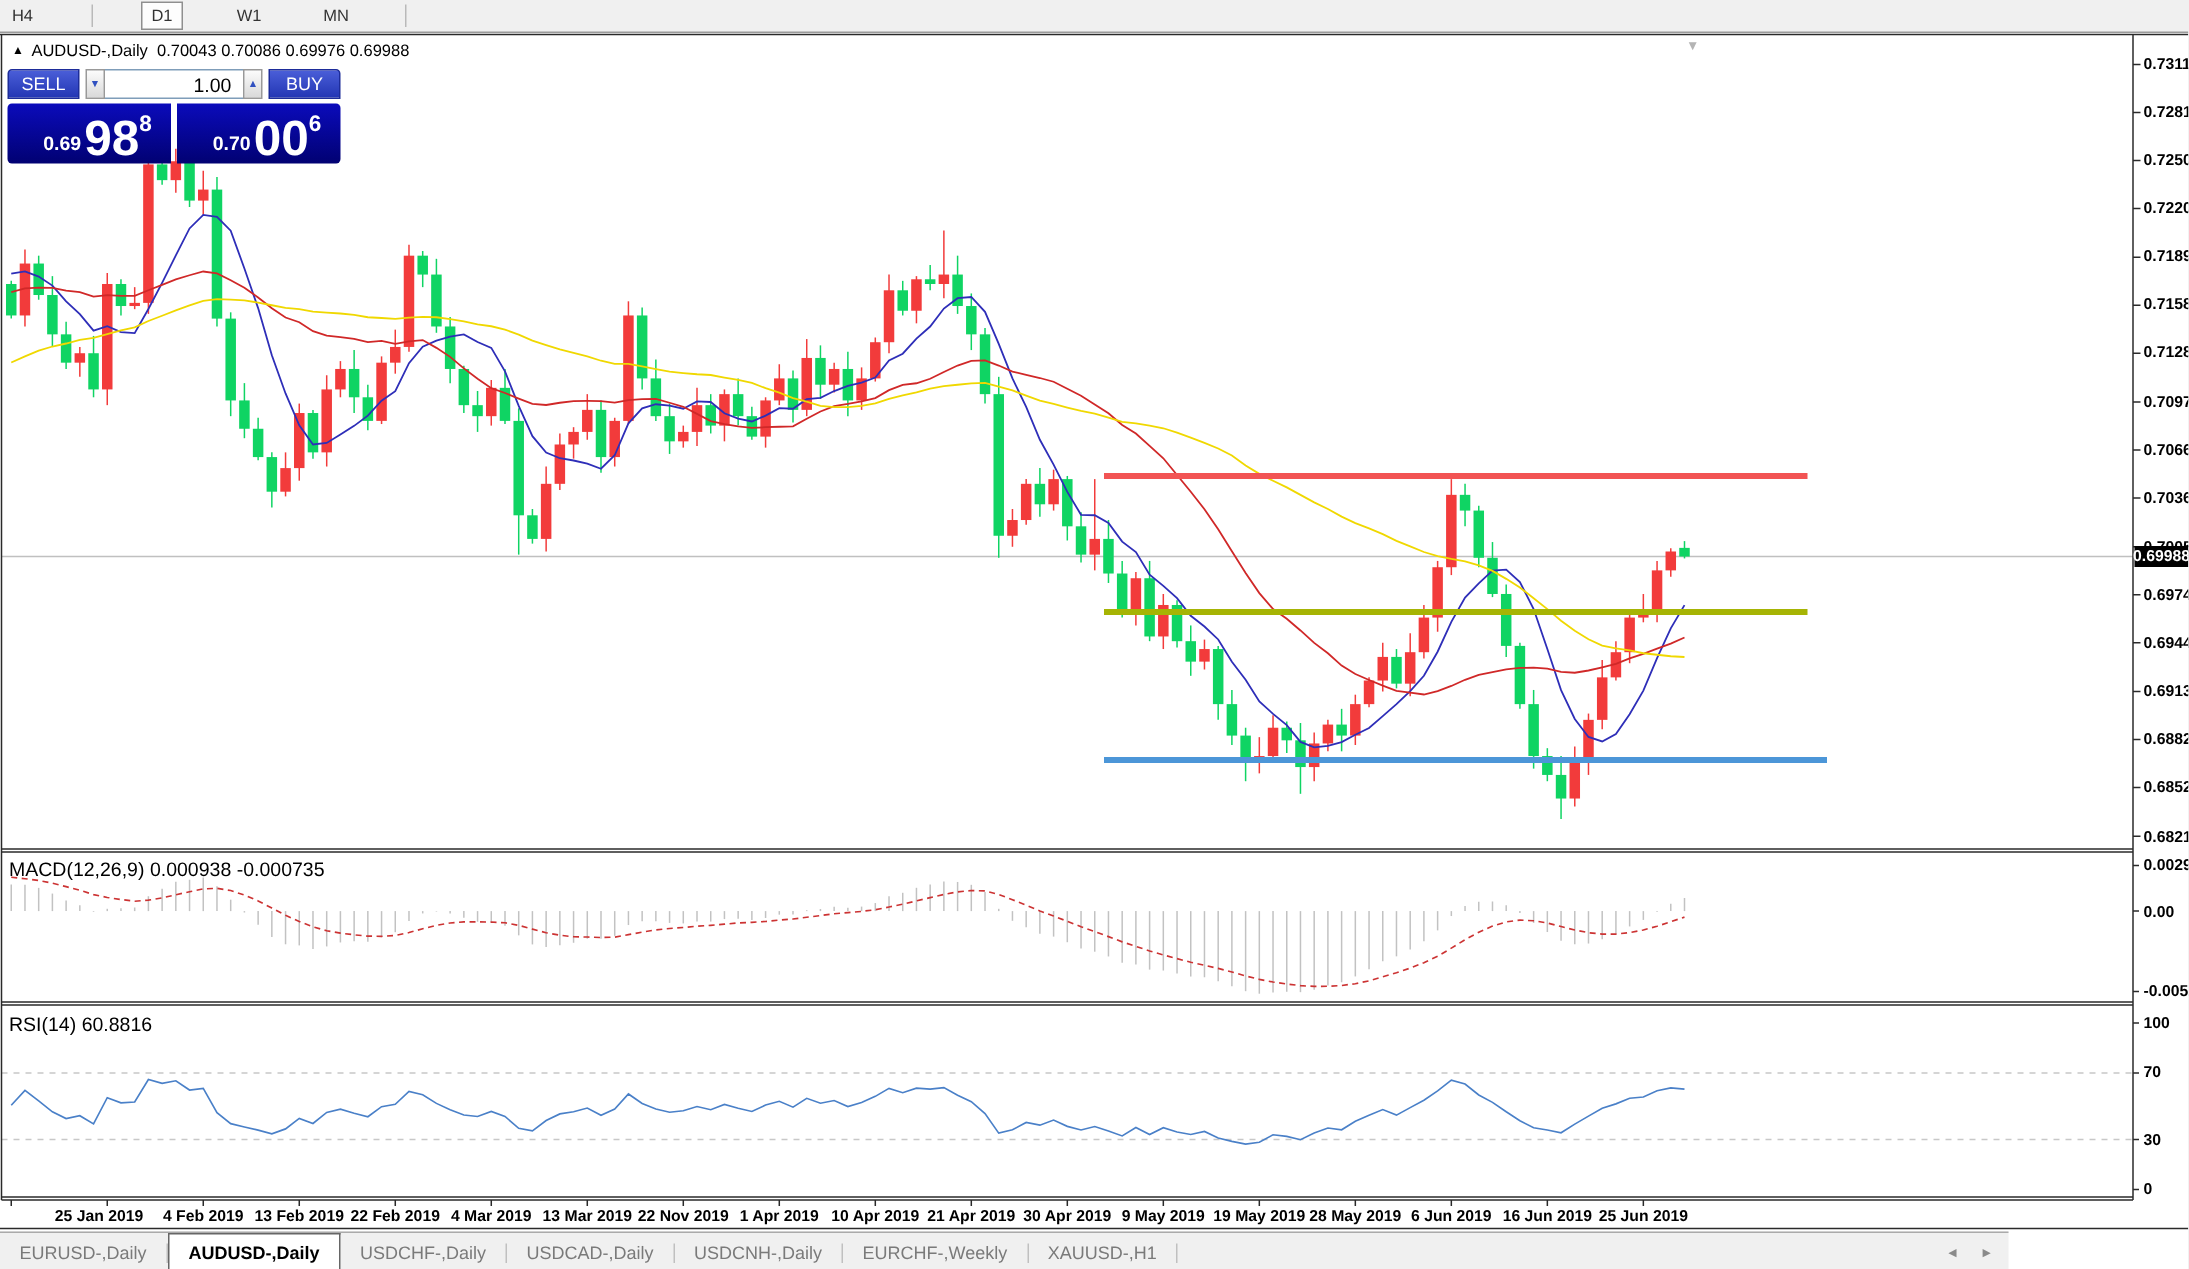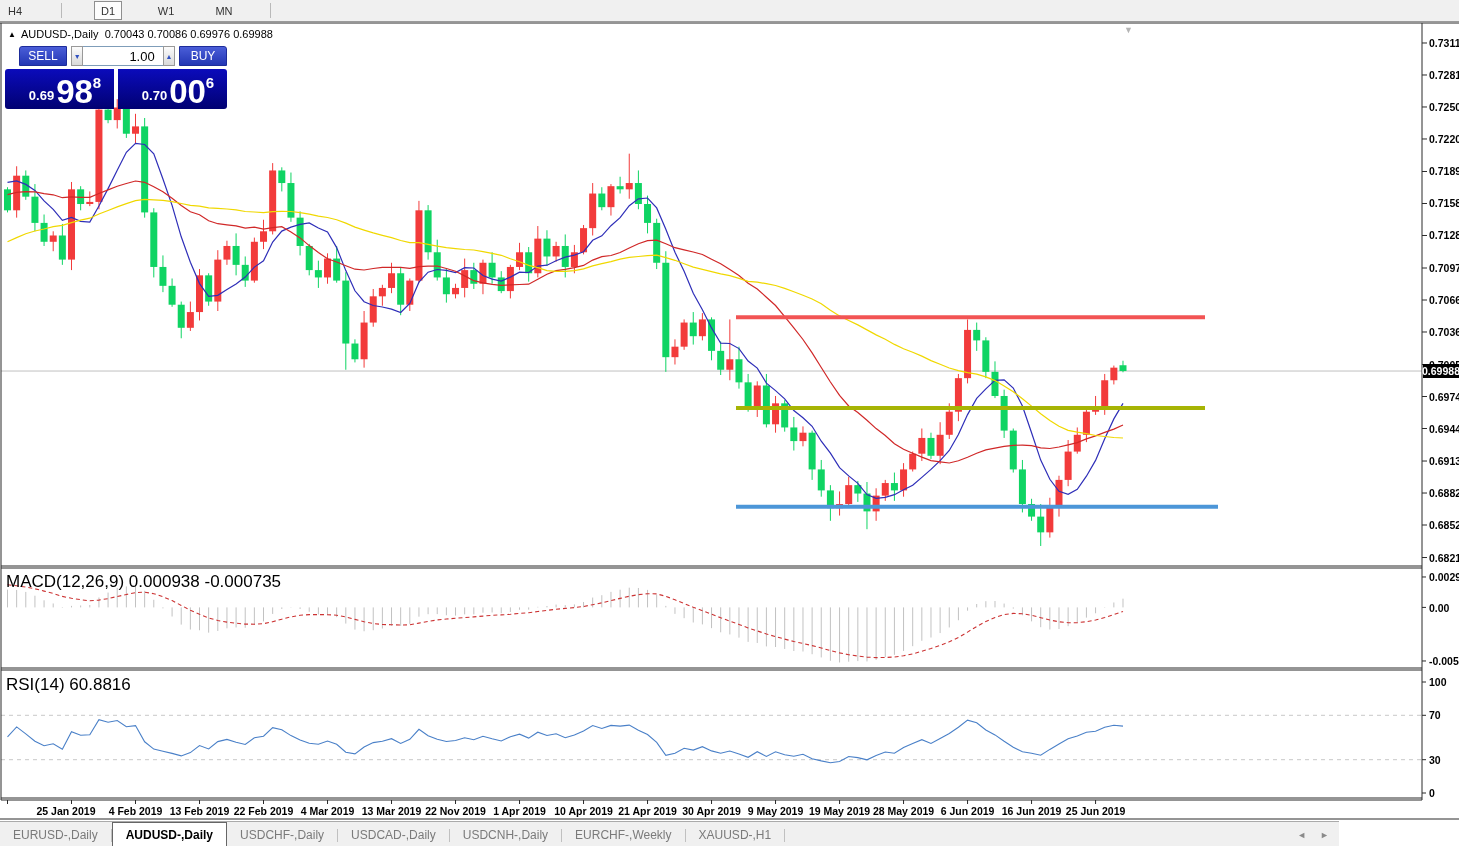--- a/index.html
+++ b/index.html
@@ -13,30 +13,30 @@
   .tf-btn.active{background:#fdfdfd;border:1px solid #8f8f8f;}
   .tb-sep{width:1px;height:15px;background:#b9b9b9;margin:0 3px;}
   
   #chartwin{position:absolute;left:0;top:22px;width:1459px;height:799px;background:#fff;}
   #chart-svg{position:absolute;left:0;top:0;}
   #chart-title{position:absolute;left:8px;top:6px;font-size:11px;color:#000;white-space:nowrap;}
   #chart-title .arrow{font-size:8px;margin-right:5px;position:relative;top:-1px;}
   .ovl{position:absolute;font-size:10.5px;font-weight:700;color:#000;white-space:nowrap;}
   .ovl.axis{left:1429px;}
   .ovl.date{transform:translateX(-50%);}
-  .ovl.panel-label{font-weight:400;font-size:17px;}
+  .ovl.panel-label{font-weight:400;font-size:13px;}
   #cur-price-box{position:absolute;left:1423px;width:36px;height:14px;background:#000;color:#fff;
                  font-size:10.5px;font-weight:700;display:flex;align-items:center;justify-content:center;}
   .scroll-marker{position:absolute;color:#b4b4b4;font-size:9px;}
   
   #trade-panel{position:absolute;left:5px;top:24px;width:222px;}
   #tp-row1{display:flex;align-items:stretch;height:20px;}
   .tp-btn{flex:0 0 46px;background:linear-gradient(#4a5ed8,#2336b4);color:#fff;font-size:12px;
           display:flex;align-items:center;justify-content:center;border:1px solid #1d2c9a;cursor:pointer;}
-  .tp-btn.sell{border-radius:3px 0 0 0;margin-left:14px;}
+  .tp-btn.sell{border-radius:3px 0 0 0;}
   .tp-btn.buy{border-radius:0 3px 0 0;}
   #vol-group{flex:1;display:flex;margin:0 4px;}
   .spin{width:15px;background:linear-gradient(#fcfcfc,#d9d9d9);border:1px solid #999;
         font-size:7px;color:#3050c0;display:flex;align-items:center;justify-content:center;cursor:pointer;}
   #vol-input{width:100%;min-width:0;border:1px solid #7f9db9;border-left:none;border-right:none;
              font-family:"Liberation Sans",sans-serif;font-size:13px;text-align:right;padding:0 8px 0 0;outline:none;}
   #tp-row2{display:flex;margin-top:3px;height:40px;}
   .price-box{flex:1;background:linear-gradient(#0b0bbb,#010172);color:#fff;display:flex;
              align-items:flex-end;justify-content:center;padding-bottom:2px;cursor:pointer;padding-left:11px;}
   .price-box.sell{border-radius:3px 0 0 3px;margin-right:2px;}

